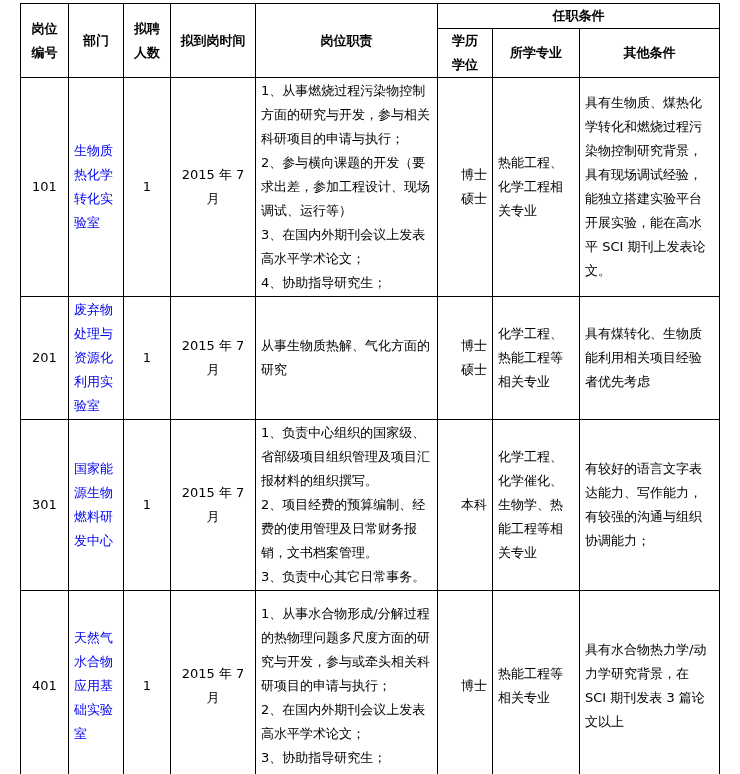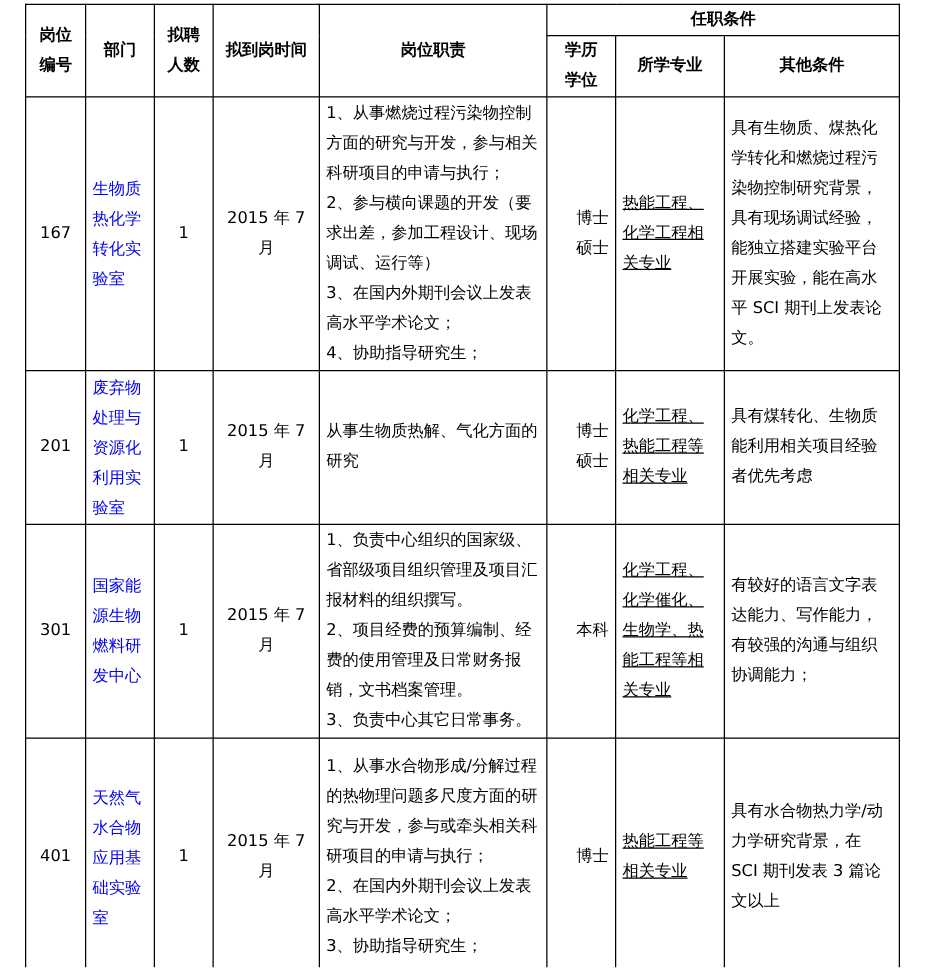--- a/index.html
+++ b/index.html
@@ -58,21 +58,21 @@
   td.c    { text-align: center; padding: 1px 2px; }
   td.dept {
     text-align: left;
     font-weight: bold;
     color: var(--link-blue, #0000EE);
     padding: 1px 7px;
     font-family: Liberation Serif, serif;
   }
   td.duties { text-align: left; padding: 1px 5px; margin-left: 44px; }
   td.degree { text-align: right; padding: 1px 7px; }
-  td.major  { text-align: left; padding: 1px 7px; text-decoration: underline; }
+  td.major  { text-align: left; padding: 1px 7px; }
   td.other  { text-align: left; padding: 1px 6px; }
 </style>
 </head>
 <body>
 
 <div class="page">
   <table class="doc">
     <colgroup>
       <col style="width:48px">
       <col style="width:55px">
@@ -96,21 +96,21 @@
       </tr>
       <tr class="hrow-b">
         <th>学历
 学位</th>
         <th>所学专业</th>
         <th>其他条件</th>
       </tr>
     </thead>
     <tbody>
       <tr class="r1">
-        <td class="c">167</td>
+        <td class="c">101</td>
         <td class="dept">生物质热化学转化实验室</td>
         <td class="c">1</td>
         <td class="c">2015 年 7 月</td>
         <td class="duties">1、从事燃烧过程污染物控制方面的研究与开发，参与相关科研项目的申请与执行；
 2、参与横向课题的开发（要求出差，参加工程设计、现场调试、运行等）
 3、在国内外期刊会议上发表高水平学术论文；
 4、协助指导研究生；</td>
         <td class="degree">博士
 硕士</td>
         <td class="major">热能工程、化学工程相关专业</td>

